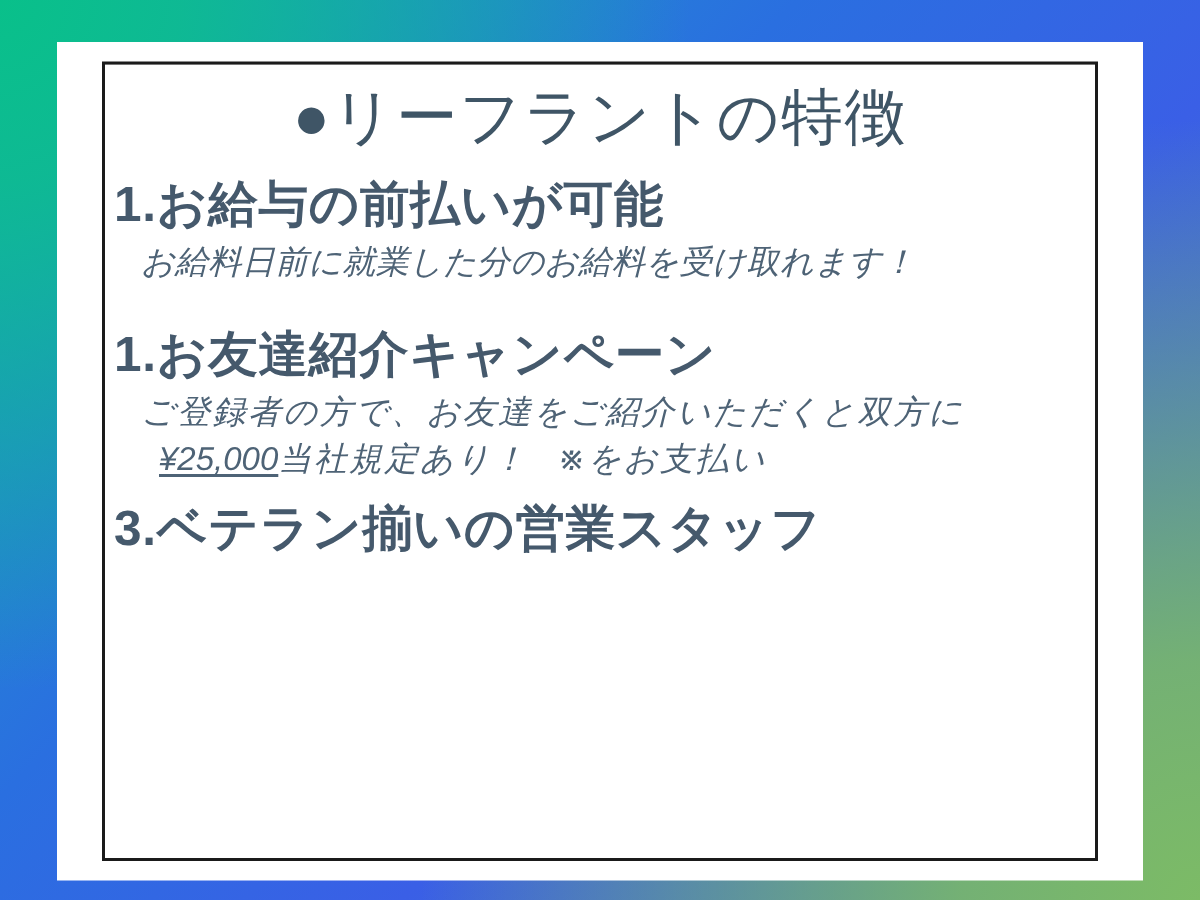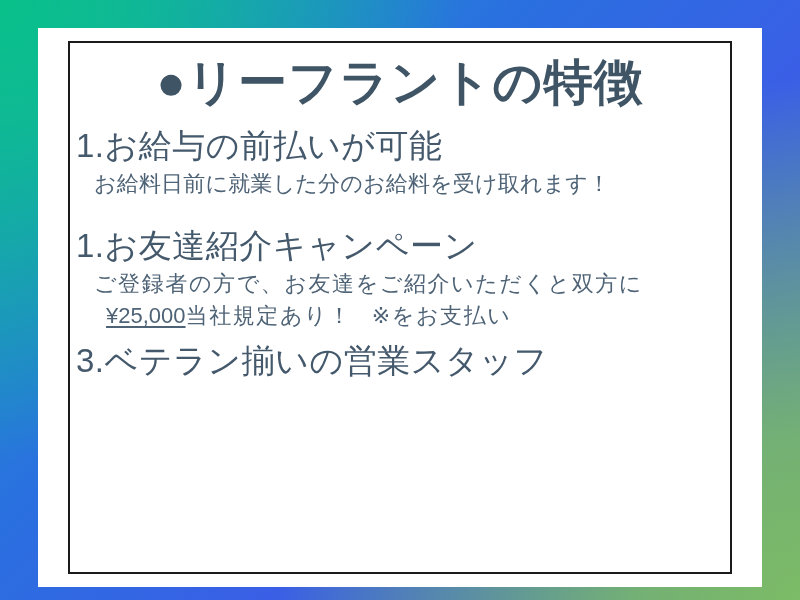--- a/index.html
+++ b/index.html
@@ -67,56 +67,56 @@
     top: 0;
     width: 724px;
     height: 559px;
     box-sizing: border-box;
     padding: 24px 34px 0 34px;
     color: #46596b;
   }
 
   #deck-title {
     text-align: center;
-    font-size: 49px;
-    font-weight: bold;
+    font-size: 41px;
+    font-weight: normal;
     letter-spacing: 1px;
     color: #3f5566;
     margin: 2px 0 4px 0;
     line-height: 1.18;
     white-space: nowrap;
   }
 
   .feature {
     margin-top: 10px;
   }
   .feature.f1 { margin-top: 14px; }
   .feature.f2 { margin-top: 26px; }
   .feature.f3 { }
 
   .feature-heading {
     font-size: 33px;
-    font-weight: normal;
+    font-weight: bold;
     color: #45596c;
     line-height: 1.22;
     letter-spacing: 0.5px;
     margin: 0 0 2px 0;
     padding-left: 4px;
     white-space: nowrap;
   }
 
   .feature-body {
     font-size: 22px;
     color: #4e6376;
     line-height: 1.44;
     padding-left: 22px;
     margin: 0;
     letter-spacing: 0.2px;
   }
-  .feature-body .line { display: block; white-space: nowrap; }
+  .feature-body .line { display: block; white-space: nowrap; font-style: italic; }
   .feature.f2 .feature-body { letter-spacing: 1.6px; }
 
   .amount {
     text-decoration: underline;
     text-underline-offset: 3px;
     letter-spacing: 0px;
     margin-left: 12px;
   }
   .gap { display: inline-block; width: 20px; }
 </style>

